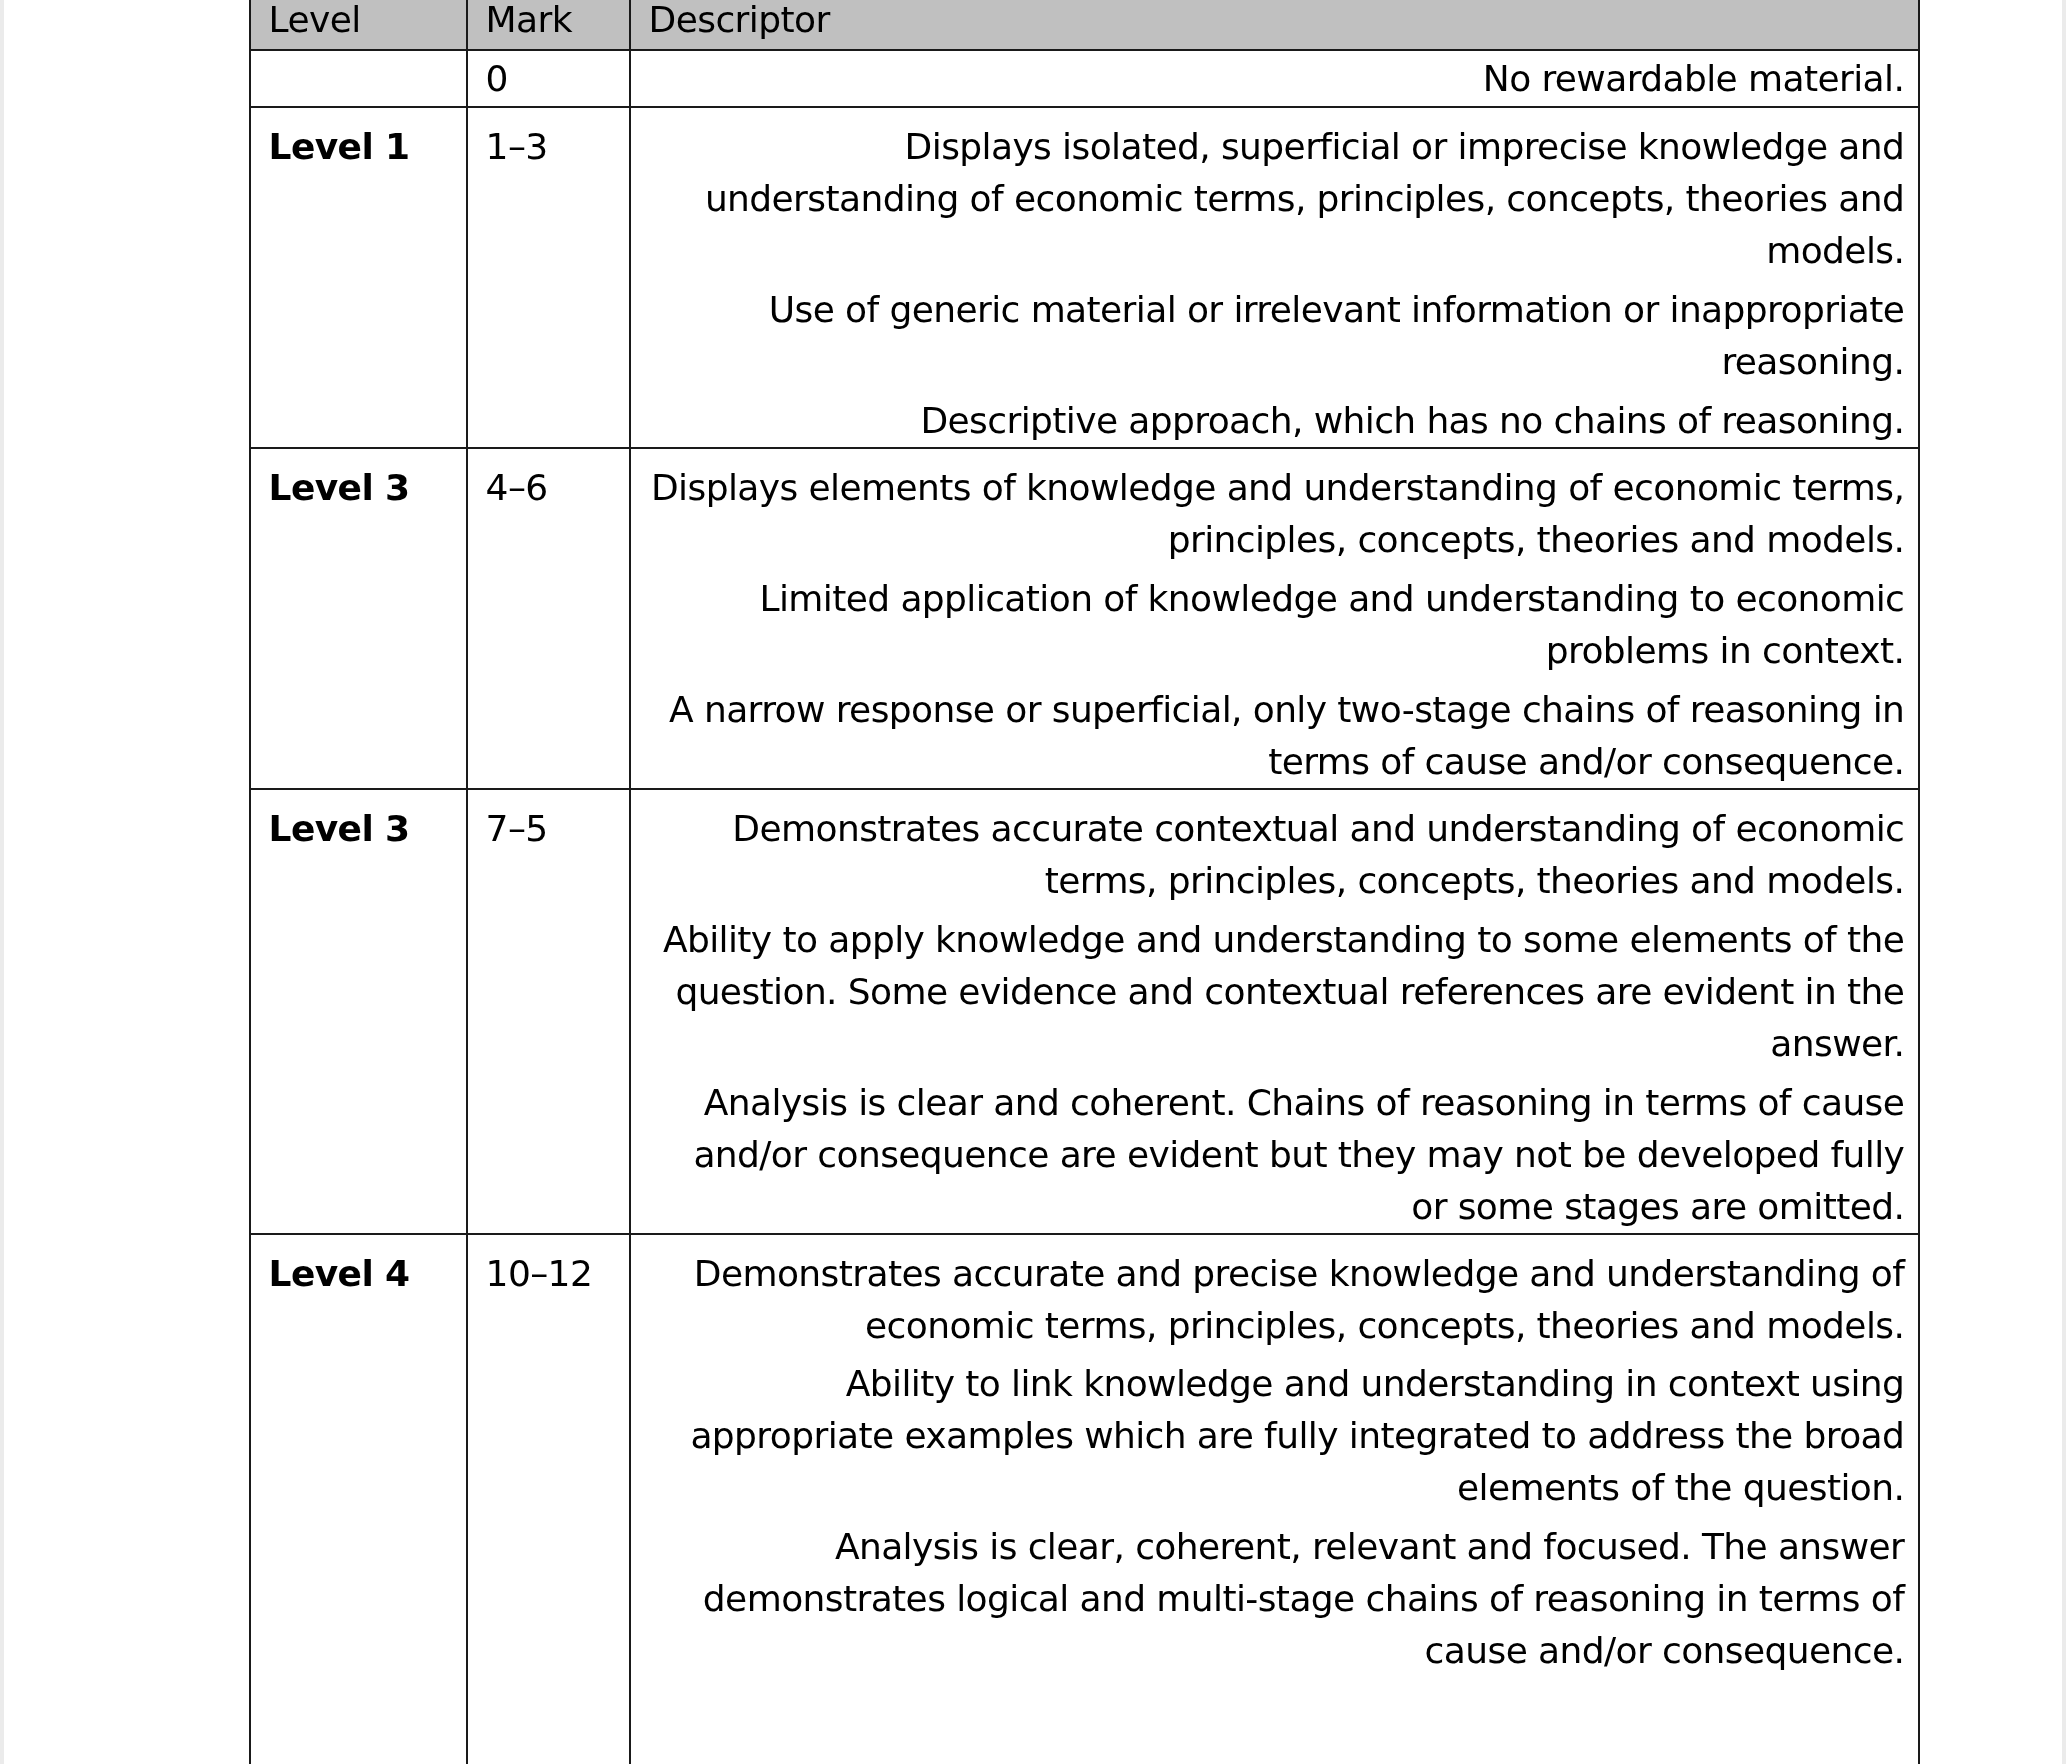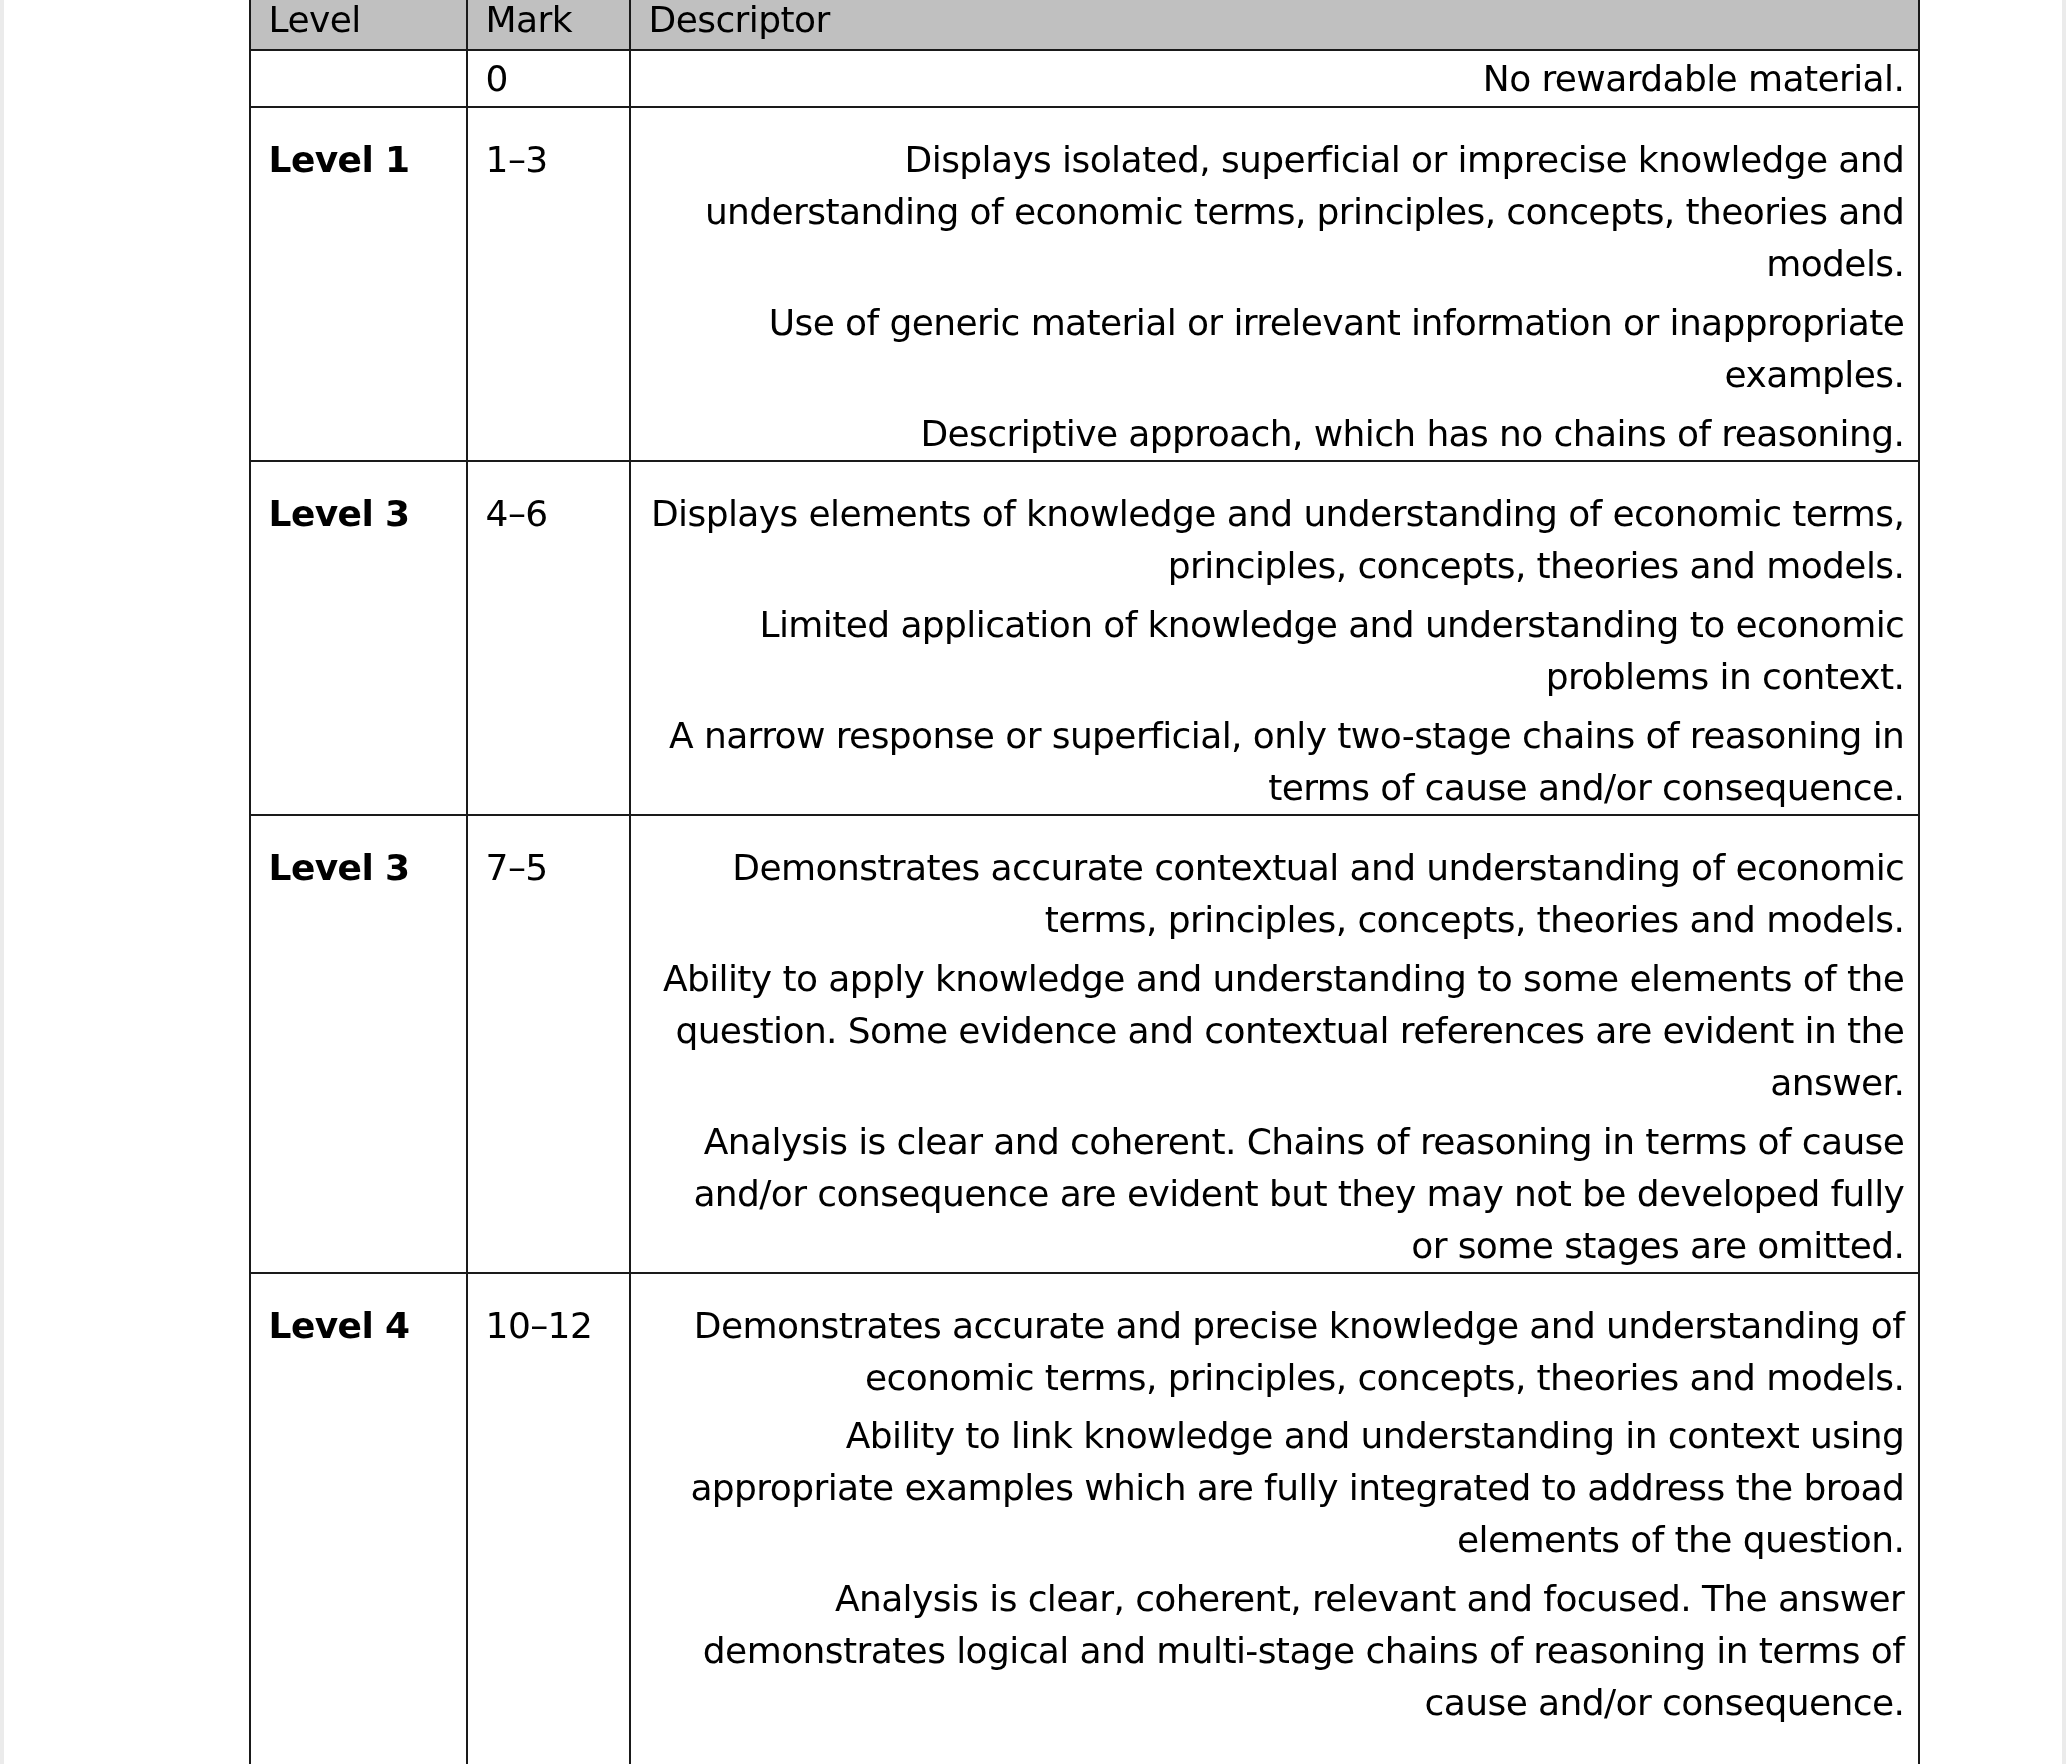--- a/index.html
+++ b/index.html
@@ -46,21 +46,21 @@
   .table th {
     background: #c0c0c0;
     font-weight: normal;
     height: 59px;
     padding-top: 2px;
     box-sizing: border-box;
   }
   .table td.mark { padding-left: 17.6px; }
   .table td.desc { padding-left: 17.6px; padding-right: 13.7px; text-align: right; }
   .row-zero td { height: 57px; box-sizing: border-box; padding-top: 2px; }
-  .row-level td { padding-top: 26px; }
+  .row-level td { padding-top: 13px; }
   .level-label { font-weight: bold; }
   .desc p {
     margin: 0 0 6.9px 0;
   }
   .desc p:last-child { margin-bottom: 0; }
   .row-1 td { height: 339px; box-sizing: border-box; }
   .row-2 td { height: 339px; box-sizing: border-box; }
   .row-3 td { height: 328px; box-sizing: border-box; }
   .row-4 td { height: 608px; box-sizing: border-box; }
 </style>
@@ -89,21 +89,21 @@
       <td class="mark">0</td>
       <td class="desc">
         <p>No rewardable material.</p>
       </td>
     </tr>
     <tr class="row-level row-1">
       <td class="level-label">Level 1</td>
       <td class="mark">1–3</td>
       <td class="desc">
         <p>Displays isolated, superficial or imprecise knowledge and understanding of economic terms, principles, concepts, theories and models.</p>
-        <p>Use of generic material or irrelevant information or inappropriate examples.</p>
+        <p>Use of generic material or irrelevant information or inappropriate reasoning.</p>
         <p>Descriptive approach, which has no chains of reasoning.</p>
       </td>
     </tr>
     <tr class="row-level row-2">
       <td class="level-label">Level 3</td>
       <td class="mark">4–6</td>
       <td class="desc">
         <p>Displays elements of knowledge and understanding of economic terms, principles, concepts, theories and models.</p>
         <p>Limited application of knowledge and understanding to economic problems in context.</p>
         <p>A narrow response or superficial, only two-stage chains of reasoning in terms of cause and/or consequence.</p>

